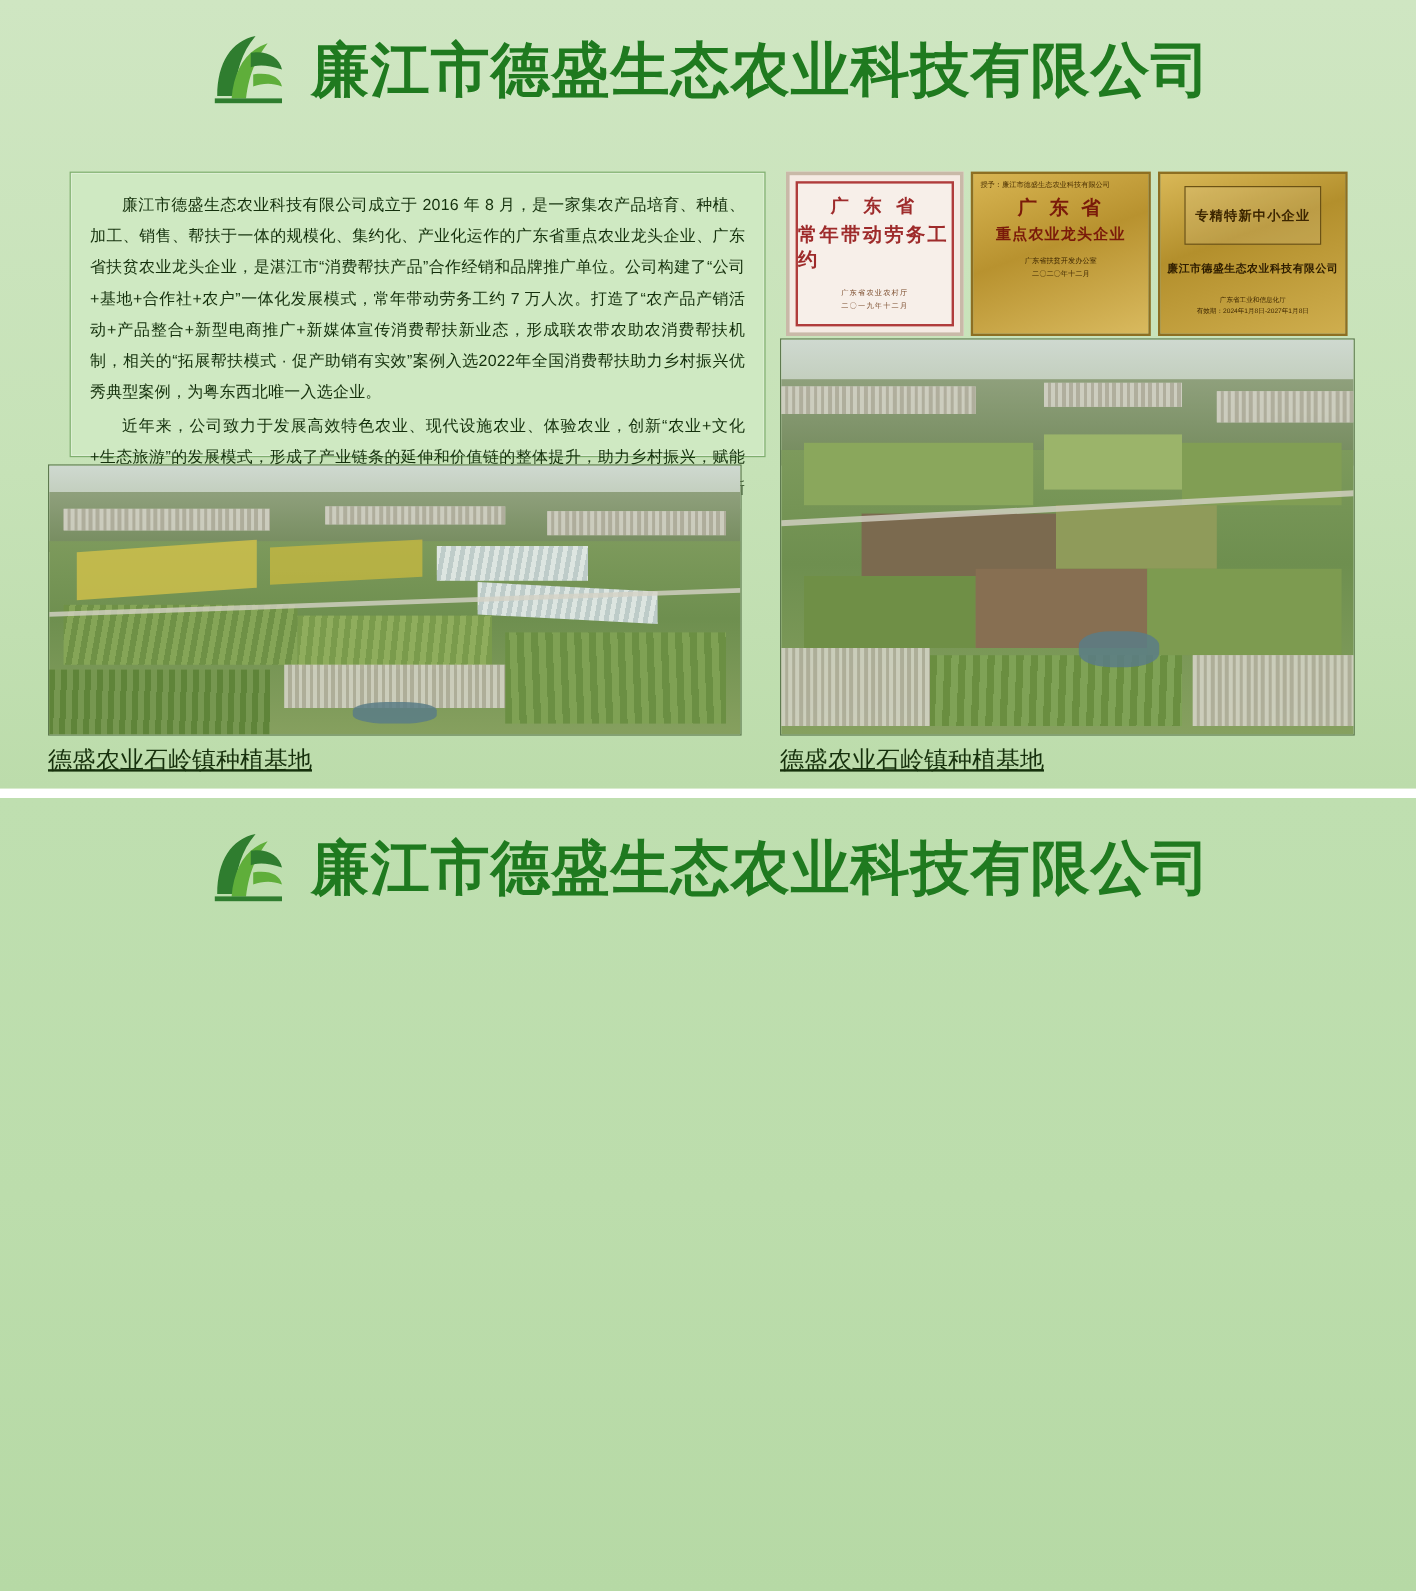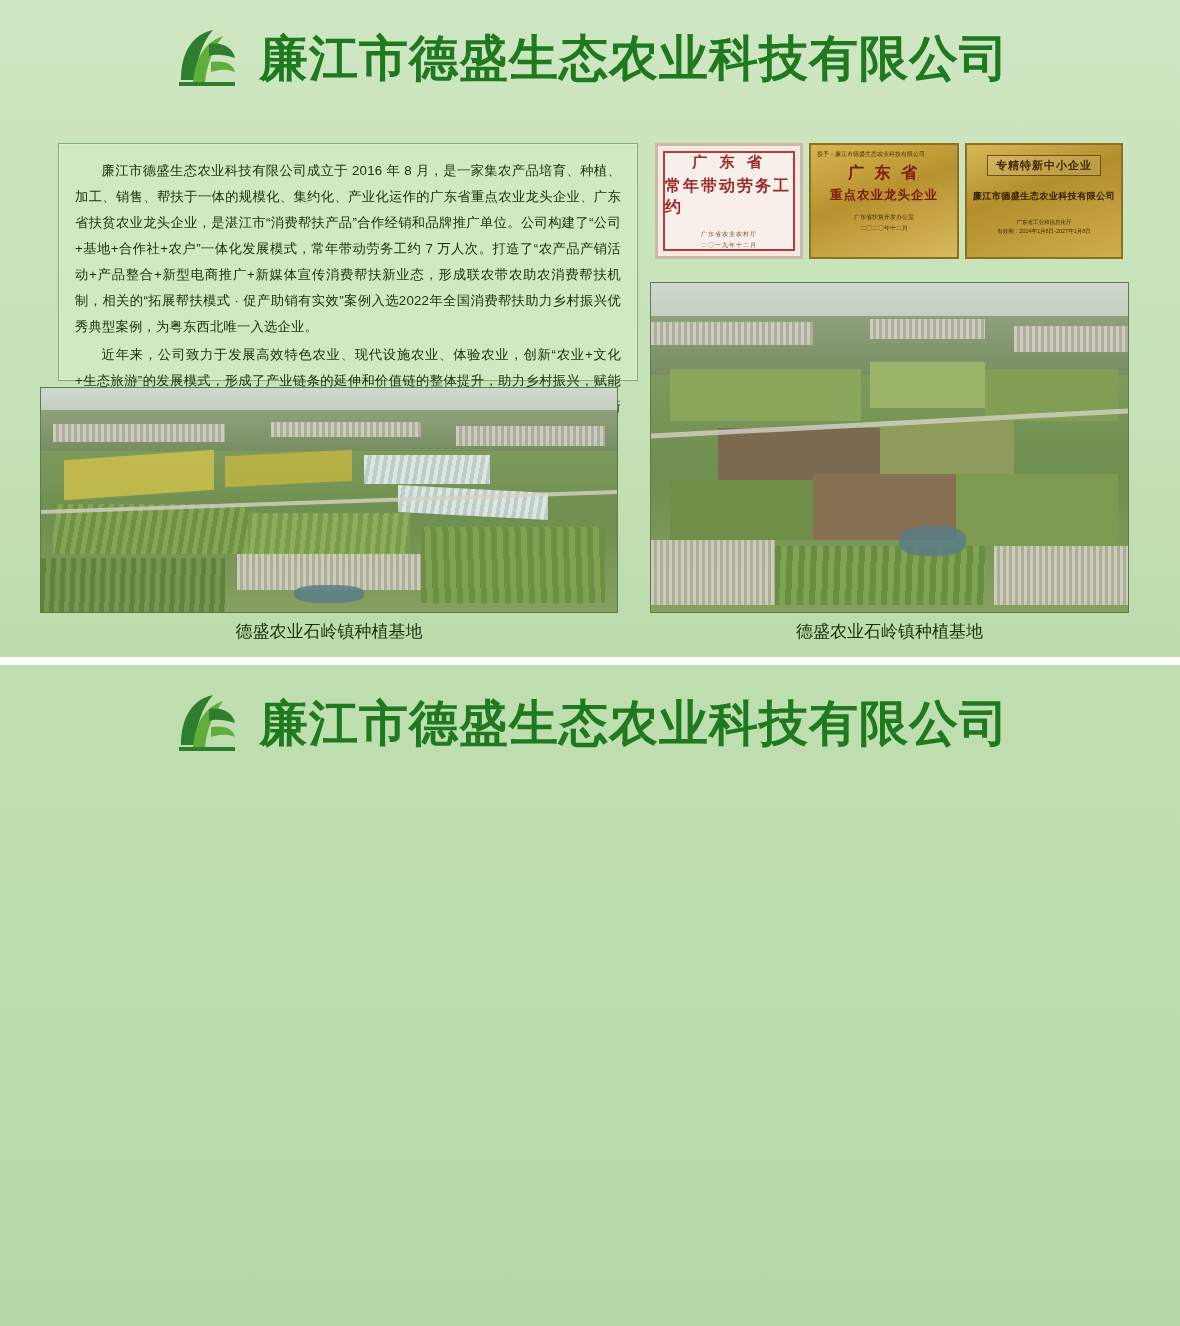--- a/index.html
+++ b/index.html
@@ -71,21 +71,21 @@
     text-align:justify;
     text-indent:2em;
     letter-spacing:0.2px;
   }
   .intro-box p + p { margin-top:2px; }
 
   
   .plaques {
     position:absolute;
     left:655px; top:143px;
-    width:470px; height:116px;
+    width:470px; height:137px;
     display:flex;
     gap:6px;
   }
   .plaque {
     position:relative;
     overflow:hidden;
     border:1px solid #8a7a4a;
   }
   .plaque.p1 {
     width:148px;
@@ -121,39 +121,40 @@
   .plaque.p3 {
     width:158px;
     background:linear-gradient(160deg,#d9b857,#b38f2c 40%,#cfae4e 100%);
     border:2px solid #8d6f22;
     display:flex; flex-direction:column;
     align-items:center; justify-content:flex-start;
     padding-top:10px;
   }
   .plaque.p3 .s1 {
     font-size:11px; color:#3d2600; font-weight:bold; letter-spacing:1px;
-    border:1px solid #6b5214; padding:2px 8px; background:rgba(255,255,255,0.12);
+    border:1px solid #6b5214; padding:16px 8px; background:rgba(255,255,255,0.12);
   }
   .plaque.p3 .s2 { font-size:9px; color:#2e1d00; font-weight:bold; margin-top:14px; letter-spacing:0.5px;}
   .plaque.p3 .s3 { font-size:5.5px; color:#3d2600; margin-top:16px;}
   .plaque.p3 .s4 { font-size:5.5px; color:#3d2600; margin-top:2px;}
 
   
   .photo {
     position:absolute;
     border:1px solid #5e7a4f;
     overflow:hidden;
   }
   .photo-left { left:40px; top:387px; width:578px; height:226px; }
   .photo-right { left:650px; top:282px; width:479px; height:331px; }
   .caption {
     position:absolute;
-    font-size:17px;
+    font-size:20px;
     color:#16300c;
-    text-align:center;
+    text-align:left;
+    text-decoration:underline;
   }
   .cap-left { left:40px; top:620px; width:578px; }
   .cap-right { left:650px; top:620px; width:479px; }
 
   
   .aerial { position:absolute; inset:0; }
   .aerial .sky {
     position:absolute; left:0; right:0; top:0; height:16%;
     background:linear-gradient(180deg,#cfd9d0,#bcc9b4);
   }

